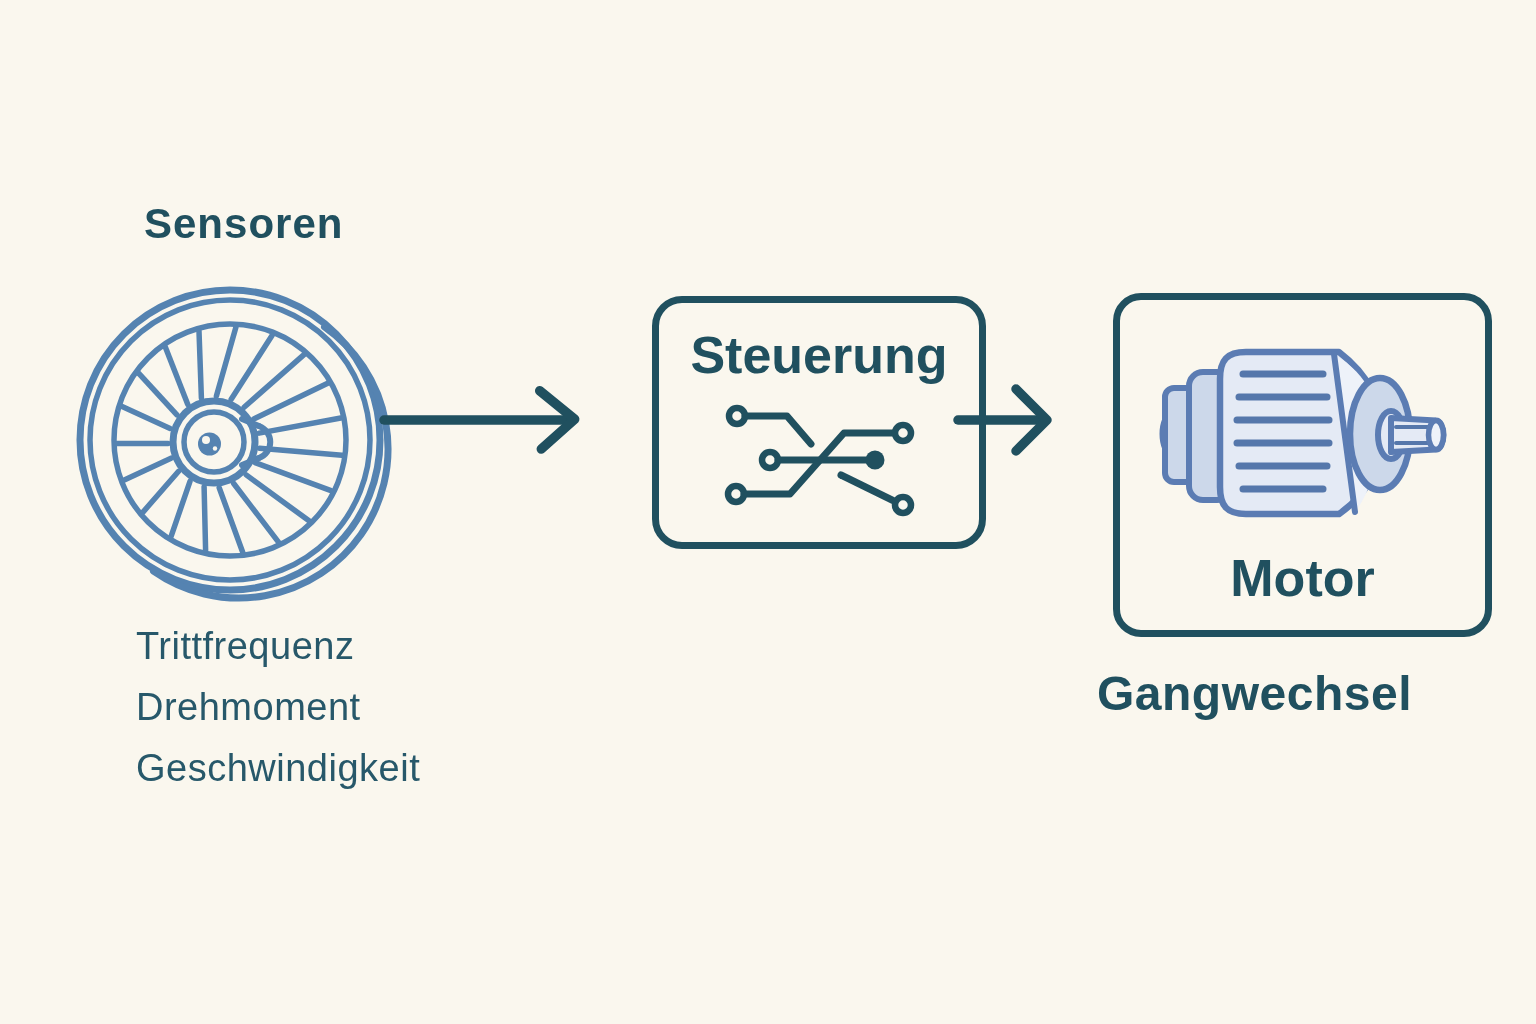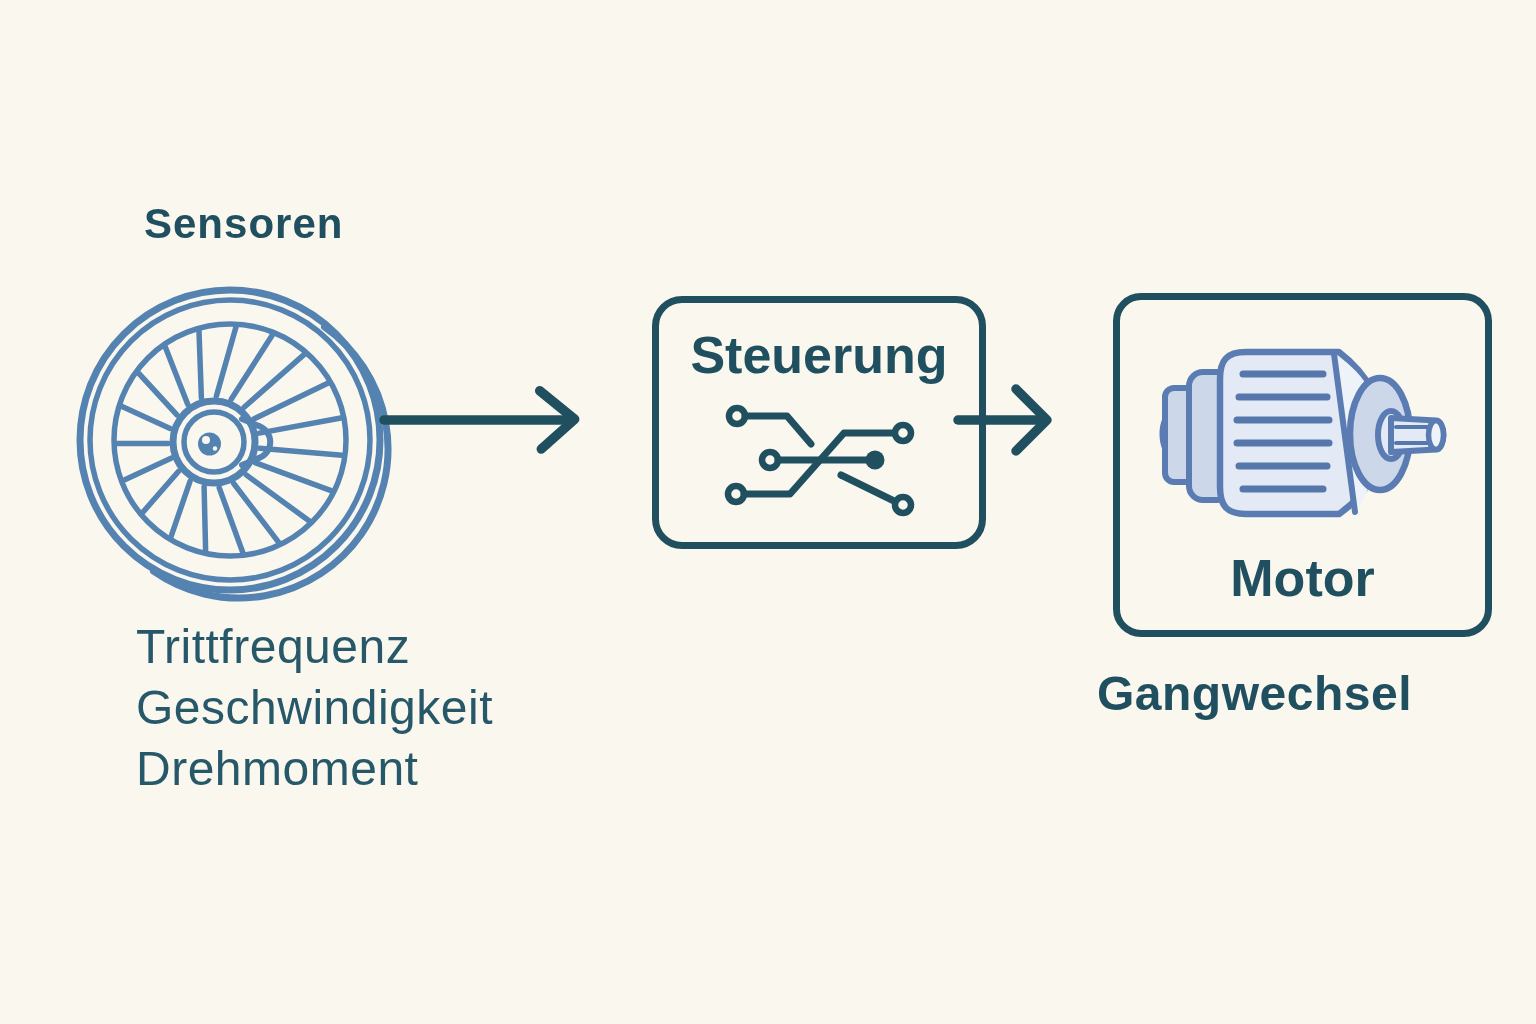--- a/index.html
+++ b/index.html
@@ -26,21 +26,21 @@
     font-weight:bold;
     margin:0;
     white-space:nowrap;
   }
   #sensors-title{left:144px;top:200px;font-size:42px;letter-spacing:1px;}
   #wheel-svg{left:70px;top:280px;}
   #sensor-list{
     left:136px;top:616px;
     list-style:none;margin:0;padding:0;
     color:var(--ink-soft);
-    font-size:48px;font-weight:400;line-height:61px;
+    font-size:38px;font-weight:400;line-height:61px;
     letter-spacing:0.5px;
   }
   #arrow-1{left:378px;top:380px;}
   #arrow-2{left:950px;top:380px;}
   .flow-box{
     border:7px solid var(--ink);
     background:var(--bg);
     box-sizing:border-box;
     margin-left:48px;
   }
@@ -97,22 +97,22 @@
 
   <circle class="wheel-stroke" cx="144" cy="162" r="41" stroke-width="7"></circle>
   <circle class="wheel-stroke" cx="144" cy="162" r="30" stroke-width="5.5"></circle>
   <circle cx="139.5" cy="164" r="11.5" style="fill:var(--wheel)"></circle>
   <circle cx="136" cy="160" r="4" style="fill:var(--bg)"></circle>
   <circle cx="145" cy="168.5" r="2.2" style="fill:var(--bg)"></circle>
 </svg>
 
 <ul id="sensor-list" class="abs">
   <li>Trittfrequenz</li>
+  <li>Drehmoment</li>
   <li>Geschwindigkeit</li>
-  <li>Drehmoment</li>
 </ul>
 
 <svg id="arrow-1" class="abs" width="210" height="80" viewBox="0 0 210 80" aria-hidden="true">
   <path class="ink-stroke" d="M 6 40 H 190" stroke-width="9.5"></path>
   <path class="ink-stroke" d="M 161.7 10.7 L 196.7 39.3 L 163.3 69" stroke-width="9.5"></path>
 </svg>
 
 <div id="controller-box" class="abs flow-box">
   <h2 id="controller-label" class="abs heading">Steuerung</h2>
   <svg id="circuit-svg" class="abs" width="225" height="125" viewBox="0 0 225 125" aria-hidden="true">

